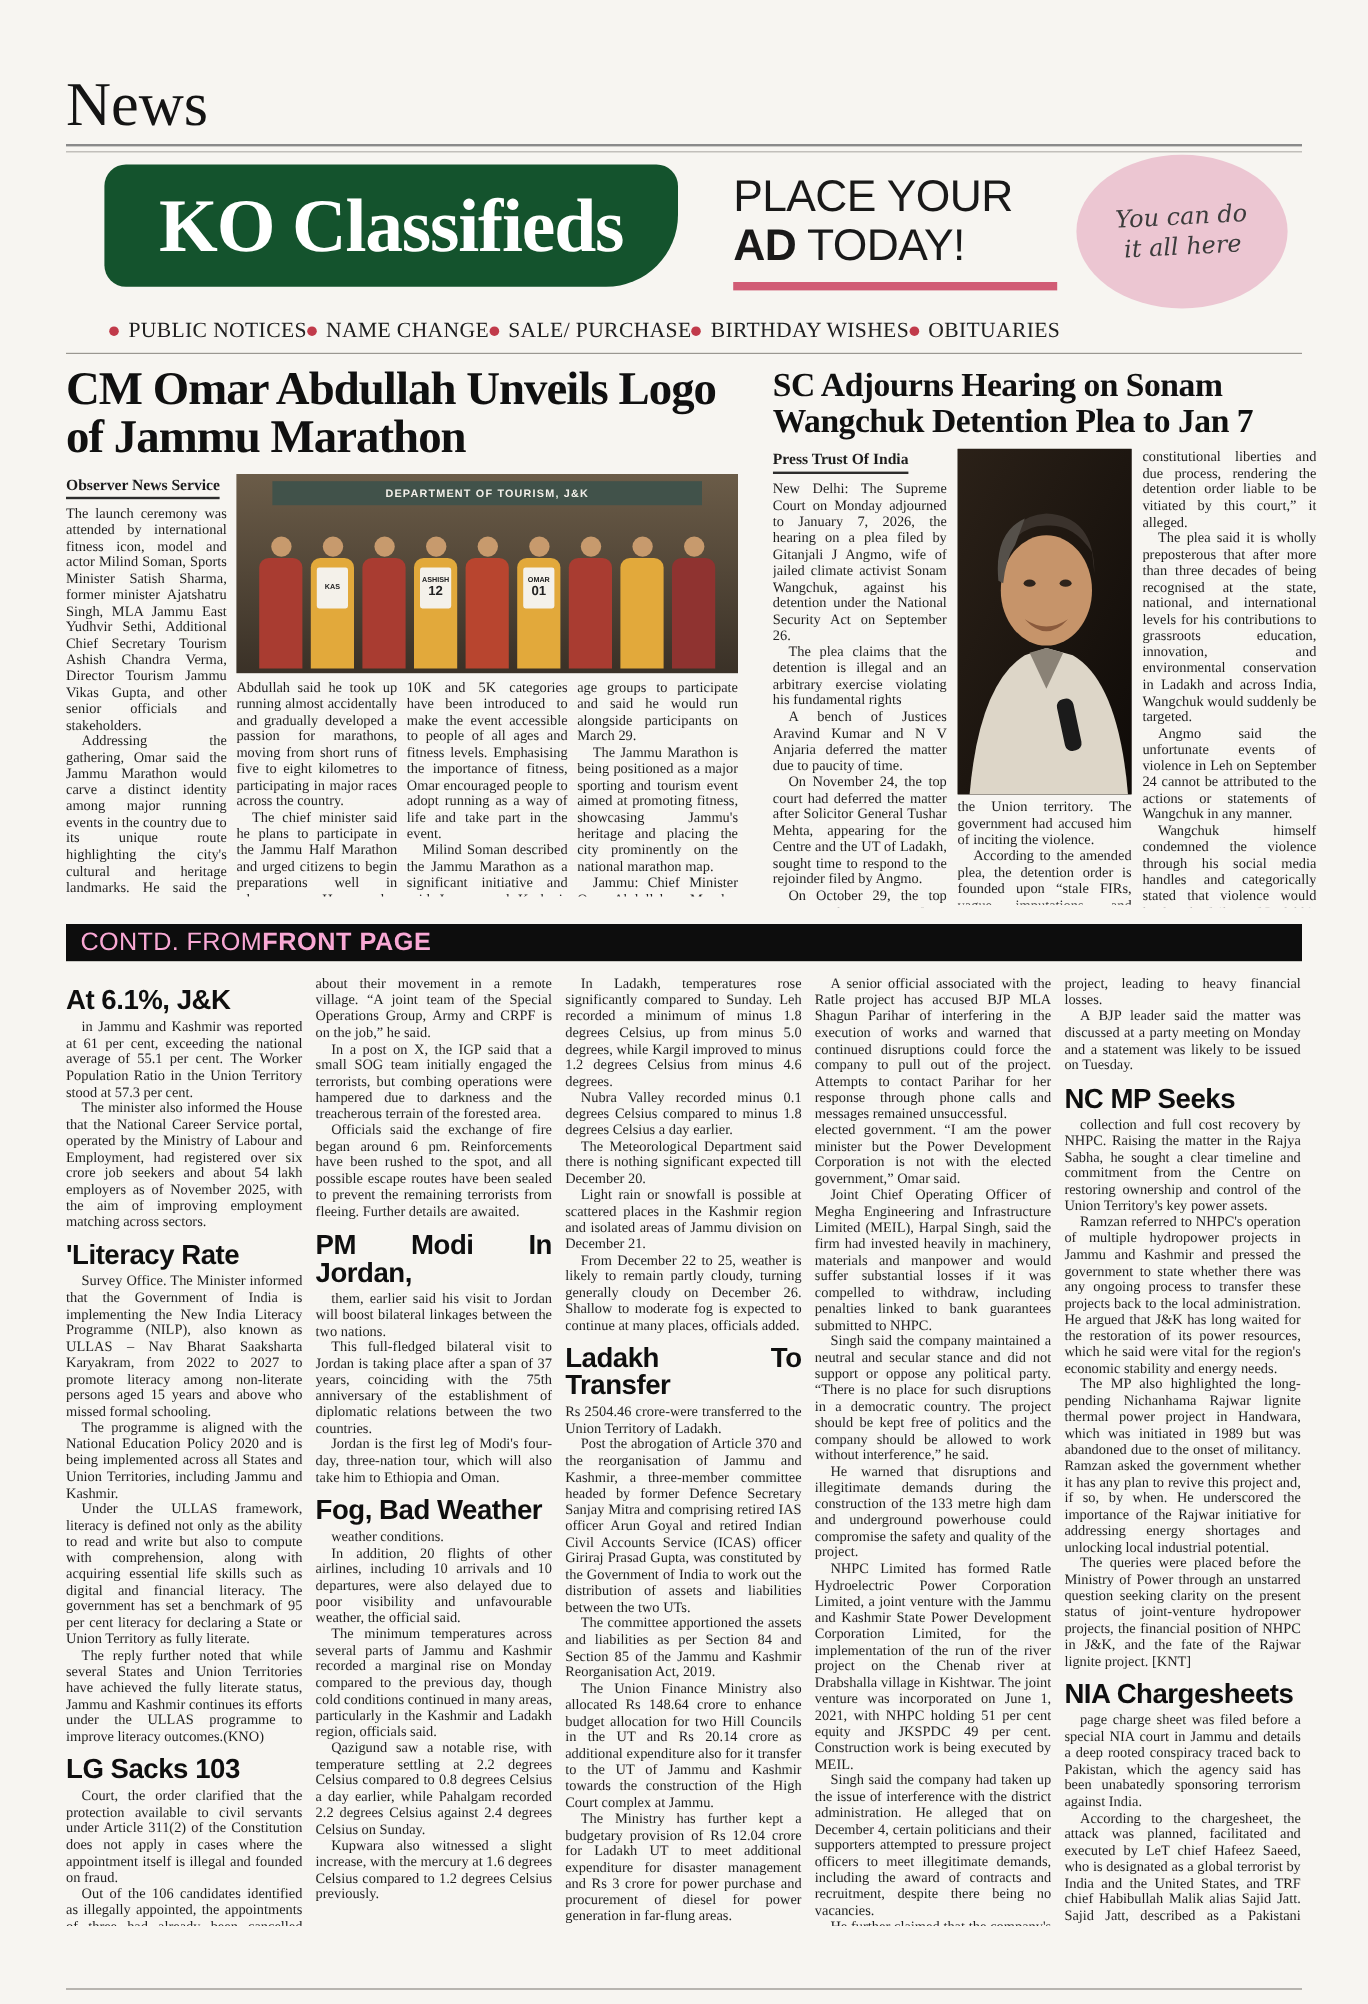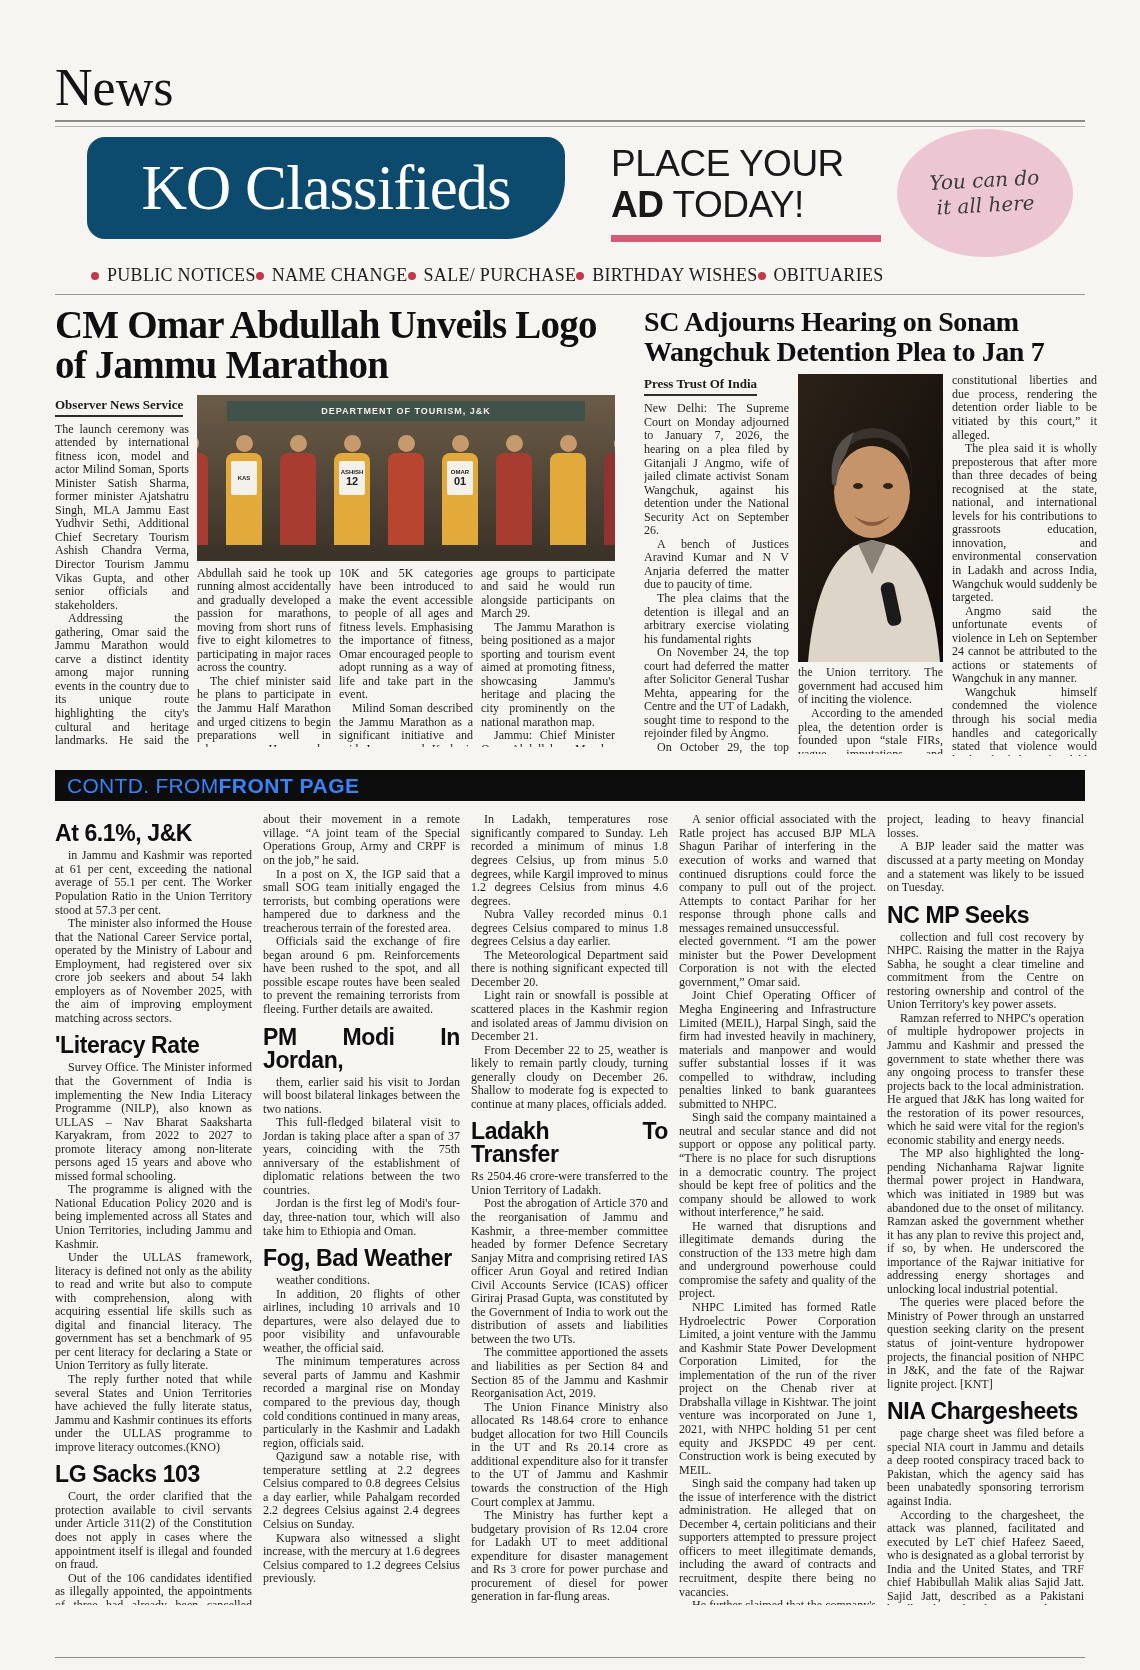--- a/index.html
+++ b/index.html
@@ -59,37 +59,37 @@
   .para.ni{text-indent:0;}
   .a1cols3{display:flex;gap:8px;margin-top:6px;}
   .a1cols3 .a1col{height:180px;}
   .a1col.tall{height:352px;}
 
   
   .photo1{position:relative;width:418px;height:166px;background:linear-gradient(#6b5c48,#3a3127);overflow:hidden;}
   .photo1-strip{position:absolute;top:6px;left:30px;right:30px;height:20px;background:#41524a;
                 color:#f2efe9;font-family:"Liberation Sans",sans-serif;font-size:9px;font-weight:bold;
                 letter-spacing:1px;display:flex;align-items:center;justify-content:center;}
-  .people{position:absolute;bottom:16px;left:0;right:0;display:flex;justify-content:center;gap:18px;align-items:flex-end;}
+  .people{position:absolute;bottom:4px;left:0;right:0;display:flex;justify-content:center;gap:7px;align-items:flex-end;}
   .person{display:flex;flex-direction:column;align-items:center;}
   .p-head{width:17px;height:17px;border-radius:50%;background:#c79a6d;}
   .p-body{width:36px;height:92px;border-radius:8px 8px 0 0;margin-top:1px;position:relative;}
   .p-bib{position:absolute;left:5px;top:8px;width:26px;height:34px;background:#f4f1ea;border-radius:2px;
          display:flex;flex-direction:column;align-items:center;justify-content:center;color:#222;}
   .p-bib .nm{font-family:"Liberation Sans",sans-serif;font-size:6px;font-weight:bold;}
   .p-bib .no{font-family:"Liberation Sans",sans-serif;font-size:11px;font-weight:bold;}
 
   
   .art2-body{display:flex;gap:9px;}
   .a2col{width:145px;height:382px;}
   .photo2{width:145px;height:288px;display:block;background:#1d1711;}
   .a2mid-text{height:88px;overflow:hidden;text-align:justify;margin-top:4px;}
 
   
-  .contd-banner{margin-top:14px;background:#0d0d0d;color:#3b82f6;height:31px;display:flex;align-items:center;
+  .contd-banner{margin-top:14px;background:#0d0d0d;color:#f9a8d4;height:31px;display:flex;align-items:center;
                 padding-left:12px;font-family:"Liberation Sans",sans-serif;font-size:21px;letter-spacing:.3px;}
   .contd-banner .reg{font-weight:normal;}
   .contd-banner .bold{font-weight:bold;letter-spacing:.5px;}
   .contd-cols{display:flex;gap:11px;margin-top:12px;}
   .ccol{width:197px;height:792px;overflow:hidden;text-align:justify;}
   .sec-h{font-family:"Liberation Sans",sans-serif;font-weight:bold;font-size:23px;letter-spacing:-.4px;
          margin:9px 0 4px 0;line-height:1;color:#0f0f0f;}
   .ccol .para,.a2col .para,.a1col .para,.a2mid-text .para{color:#1e1e1e;}
   .bottomrule{position:absolute;left:55px;right:55px;bottom:12px;border-top:1.5px solid #8d8a84;}
 </style>
@@ -98,21 +98,21 @@
 
 <div class="sheet">
   <div class="inner">
 
     <div class="masthead">
       <div class="section-name">News</div>
     </div>
     <div class="mastrule"></div>
 
     <div class="classifieds">
-      <div class="ko-box" id="ko-box" style="background: #0c4a6e;">
+      <div class="ko-box" id="ko-box" style="background: #14532d; font-weight: bold;">
         <span class="ko-title">KO Classifieds</span>
       </div>
       <div class="place-ad">
         <span>PLACE YOUR</span><br>
         <b>AD</b><span> TODAY!</span>
       </div>
       <div class="ad-underline" id="ad-underline" style="background: rgb(209, 92, 117);"></div>
       <div class="blob" id="blob" style="background: rgb(236, 198, 210);">
         <span class="blob-text">You can do it all here</span>
       </div>
@@ -230,22 +230,22 @@
 
       <div class="vdiv"></div>
 
       <div class="art2">
         <h2 class="headline2">SC Adjourns Hearing on Sonam Wangchuk Detention Plea to Jan 7</h2>
         <div class="art2-body">
           <div class="a2col bodycol">
             <span class="byline">Press Trust Of India</span>
             <div>
                 <p class="para ni">New Delhi: The Supreme Court on Monday adjourned to January 7, 2026, the hearing on a plea filed by Gitanjali J Angmo, wife of jailed climate activist Sonam Wangchuk, against his detention under the National Security Act on September 26.</p>
+                <p class="para">The plea claims that the detention is illegal and an arbitrary exercise violating his fundamental rights</p>
                 <p class="para">A bench of Justices Aravind Kumar and N V Anjaria deferred the matter due to paucity of time.</p>
-                <p class="para">The plea claims that the detention is illegal and an arbitrary exercise violating his fundamental rights</p>
                 <p class="para">On November 24, the top court had deferred the matter after Solicitor General Tushar Mehta, appearing for the Centre and the UT of Ladakh, sought time to respond to the rejoinder filed by Angmo.</p>
                 <p class="para">On October 29, the top court sought responses from the Centre and the Ladakh administration on an amended plea of Angmo.</p>
               </div>
           </div>
           <div class="a2col">
             <svg class="photo2" viewBox="0 0 145 288" xmlns="http://www.w3.org/2000/svg">
               <defs>
                 <linearGradient id="bgph" x1="0" y1="0" x2="1" y2="1">
                   <stop offset="0" stop-color="#2b2118"></stop>
                     <stop offset="1" stop-color="#0f0b08"></stop>

